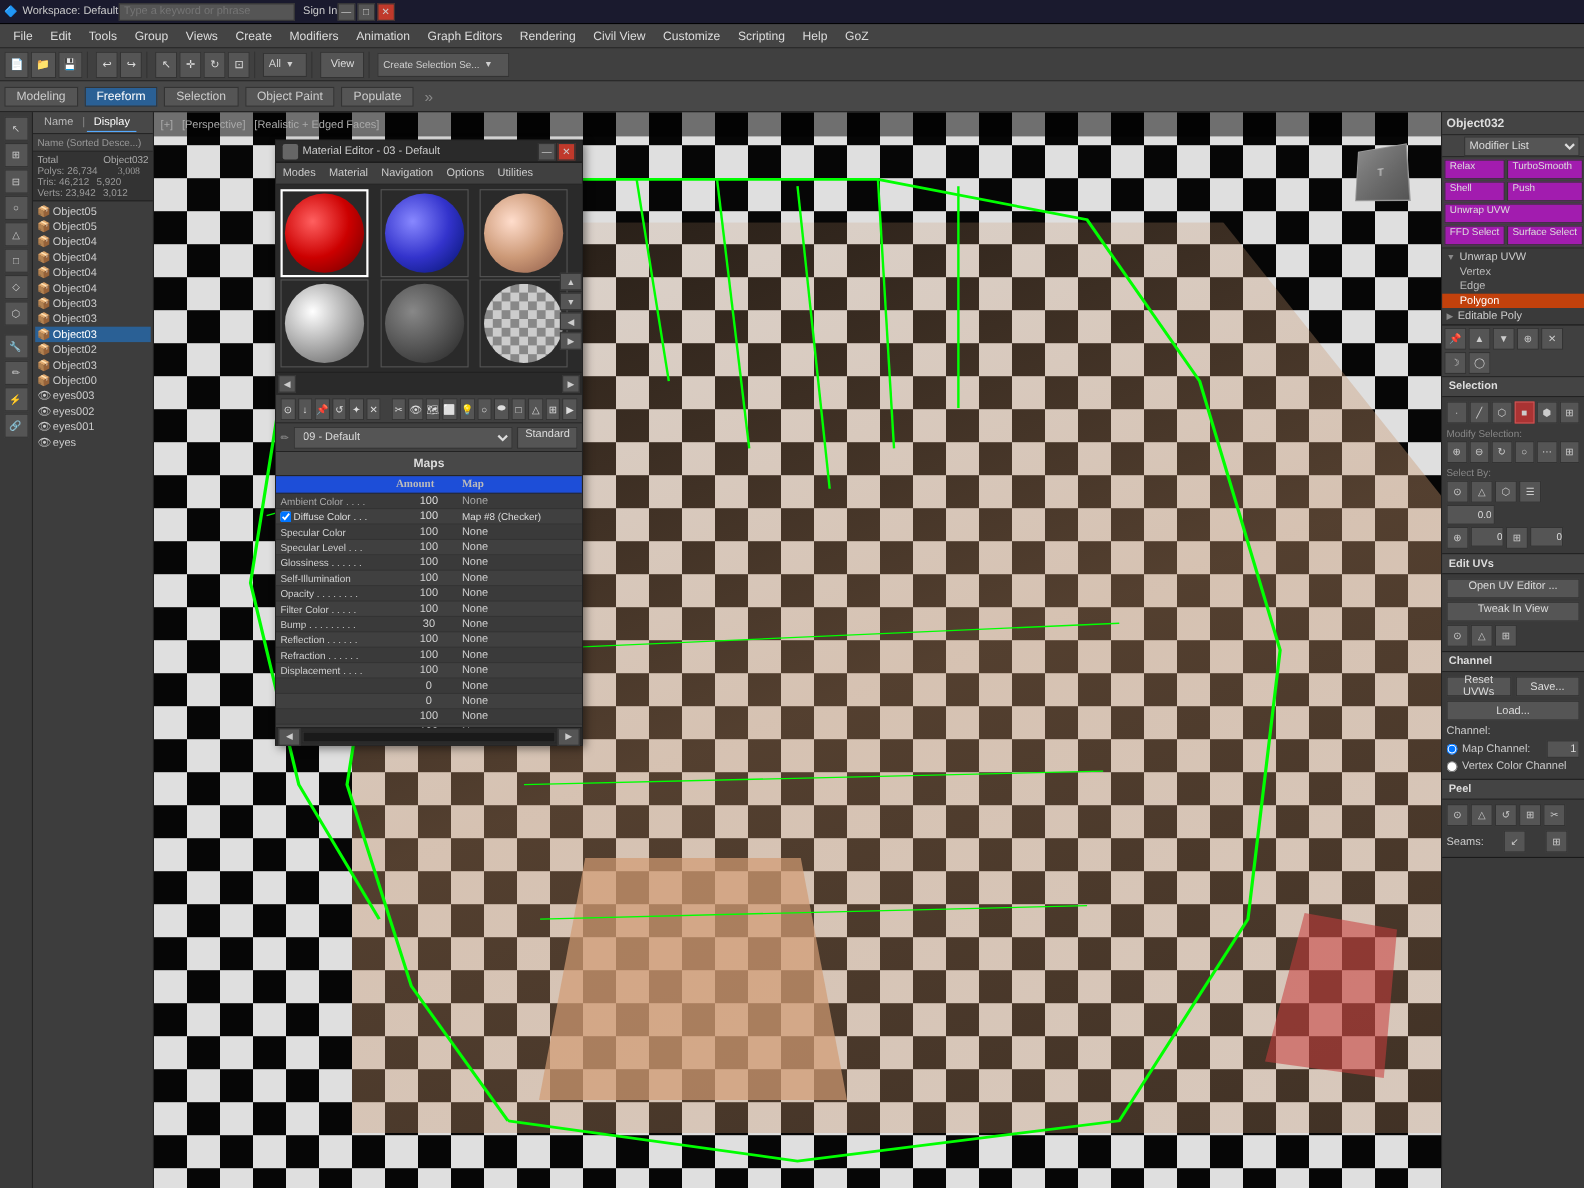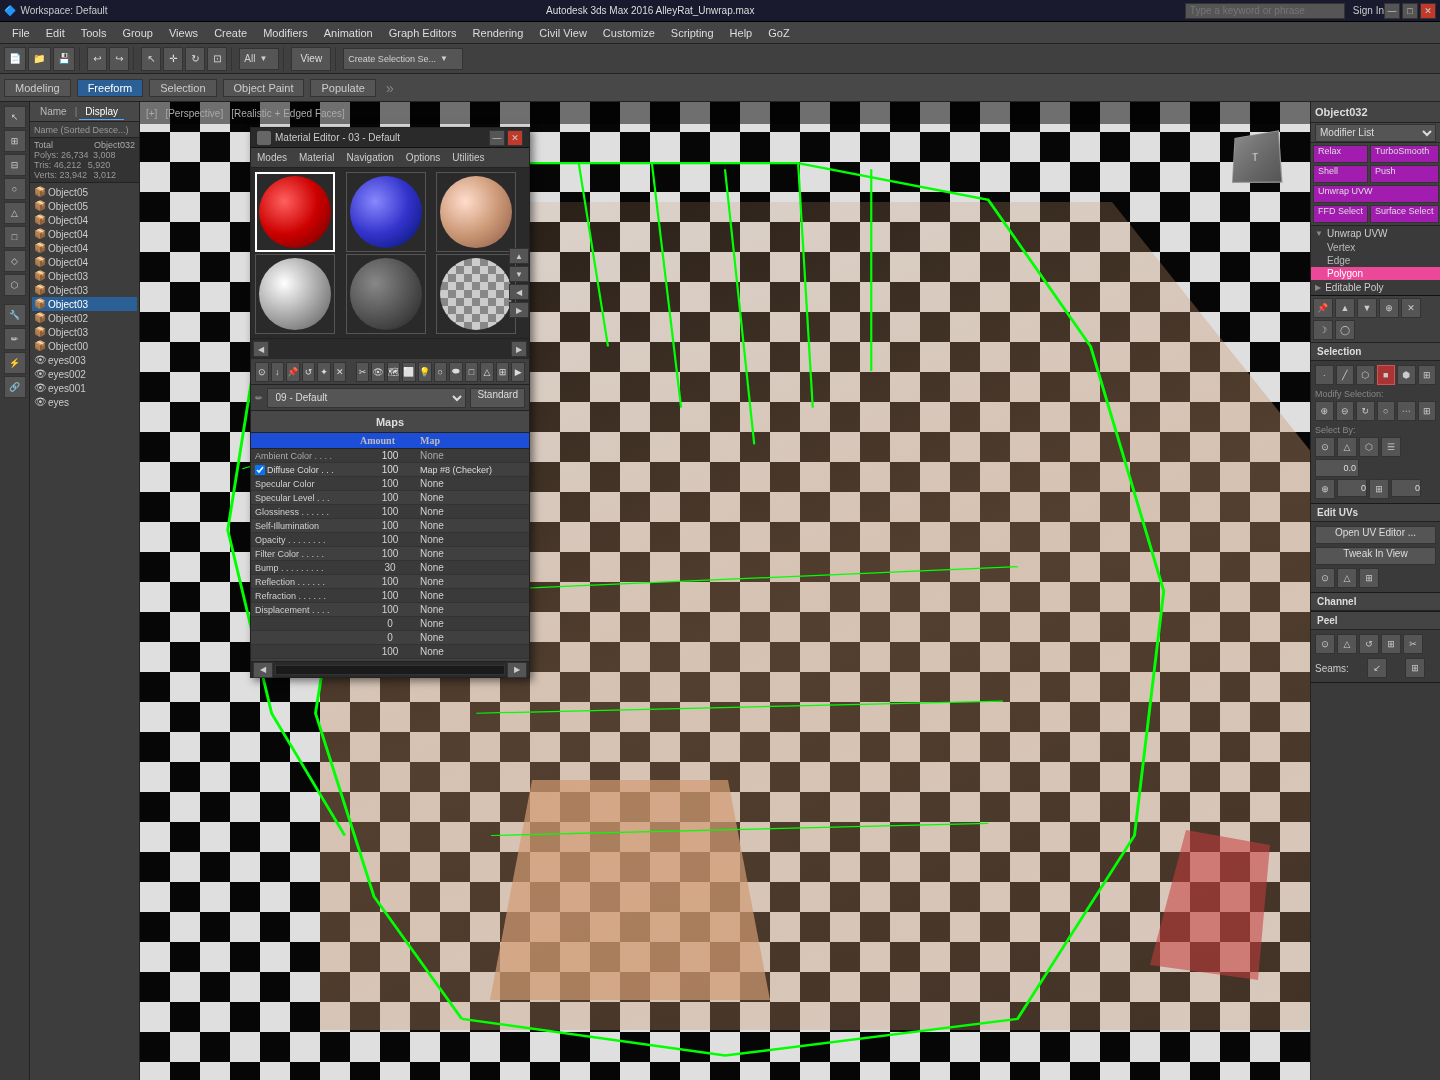--- a/index.html
+++ b/index.html
@@ -420,37 +420,38 @@
       padding: 0 4px;
       border-bottom: 1px solid #222;
     }
     .modifier-dropdown {
       flex: 1;
       height: 18px;
       background: #555;
       border: 1px solid #333;
       font-size: 10px;
       color: #ddd;
+      margin-left: 16px;
     }
     .modifier-item {
       display: flex;
       align-items: center;
       padding: 2px 4px;
       font-size: 10px;
       cursor: pointer;
       color: #ccc;
     }
     .modifier-item .expand { margin-right: 4px; color: #888; font-size: 8px; }
     .modifier-sub {
       padding: 1px 16px;
       font-size: 10px;
       color: #bbb;
       cursor: pointer;
     }
-    .modifier-sub.selected { background: #ec4899; color: #fff; }
+    .modifier-sub.selected { background: #c2410c; color: #fff; }
 
     
     .section-panel {
       background: #3a3a3a;
       border-bottom: 1px solid #1a1a1a;
     }
     .section-title-bar {
       height: 18px;
       background: #444;
       display: flex;
@@ -605,21 +606,20 @@
       background: #1a1a1a;
       border: 1px solid #333;
     }
   </style>
 </head>
 <body>
 
 <div id="titlebar">
   <span>🔷</span>
   <span style="margin-left:4px; font-size:10px;">Workspace: Default</span>
-  <span style="margin-left:8px;" class="title-text">Autodesk 3ds Max 2016    AlleyRat_Unwrap.max</span>
   <input type="text" style="width: 160px; height: 16px; background: rgb(85, 85, 85); border: 1px solid rgb(51, 51, 51); color: rgb(221, 221, 221); font-size: 10px; padding: 0px 4px;" placeholder="Type a keyword or phrase">
   <span style="margin-left:8px; font-size:10px;">Sign In</span>
   <div class="win-controls">
     <div class="win-btn">—</div>
     <div class="win-btn">□</div>
     <div class="win-btn close">✕</div>
   </div>
 </div>
 
 <div id="menubar">
@@ -708,21 +708,21 @@
     </div>
 
     <div style="background:#333;padding:2px 4px;border-bottom:1px solid #222;">
       <div style="display:flex;justify-content:space-between;font-size:9px;color:#aaa;">
         <span>Total</span>
         <span>Object032</span>
       </div>
       <div style="font-size:9px;color:#999;">
         <span>Polys:</span>
         <span>26,734</span>
-        <span style="margin-left:2px;">3,008</span>
+        <span style="margin-left:16px;font-family:Liberation Serif, serif;">3,008</span>
       </div>
       <div style="font-size:9px;color:#999;">
         <span>Tris:</span>
         <span>46,212</span>
         <span style="margin-left:4px;">5,920</span>
       </div>
       <div style="font-size:9px;color:#999;">
         <span>Verts:</span>
         <span>23,942</span>
         <span style="margin-left:4px;">3,012</span>
@@ -1088,20 +1088,46 @@
           <div class="icon-btn">△</div>
           <div class="icon-btn">⊞</div>
         </div>
       </div>
     </div>
 
     <div class="section-panel">
       <div class="section-title-bar">
         <span>Channel</span>
       </div>
+      <div class="channel-section">
+        <div class="channel-btn-row">
+          <div class="ch-btn">Reset UVWs</div>
+          <div class="ch-btn">Save...</div>
+        </div>
+        <div class="channel-btn-row">
+          <div class="ch-btn">Load...</div>
+        </div>
+
+        <div style="font-size:10px;color:#ccc;margin-bottom:3px;">
+          <span>Channel:</span>
+        </div>
+
+        <div class="radio-row">
+          <input type="radio" name="channel-type" checked="" style="width: 10px; height: 10px;">
+          <span>Map Channel:</span>
+          <div style="display:flex;align-items:center;background:#555;border:1px solid #333;height:16px;width:30px;margin-left:auto;">
+            <input type="text" value="1" style="width: 100%; background: transparent; border: none; color: rgb(221, 221, 221); font-size: 10px; text-align: right; padding: 0px 2px;">
+          </div>
+        </div>
+
+        <div class="radio-row">
+          <input type="radio" name="channel-type" style="width: 10px; height: 10px;">
+          <span>Vertex Color Channel</span>
+        </div>
+      </div>
     </div>
 
     <div class="section-panel">
       <div class="section-title-bar">
         <span>Peel</span>
       </div>
       <div class="peel-section">
         <div class="peel-icon-row">
           <div class="icon-btn">⊙</div>
           <div class="icon-btn">△</div>

